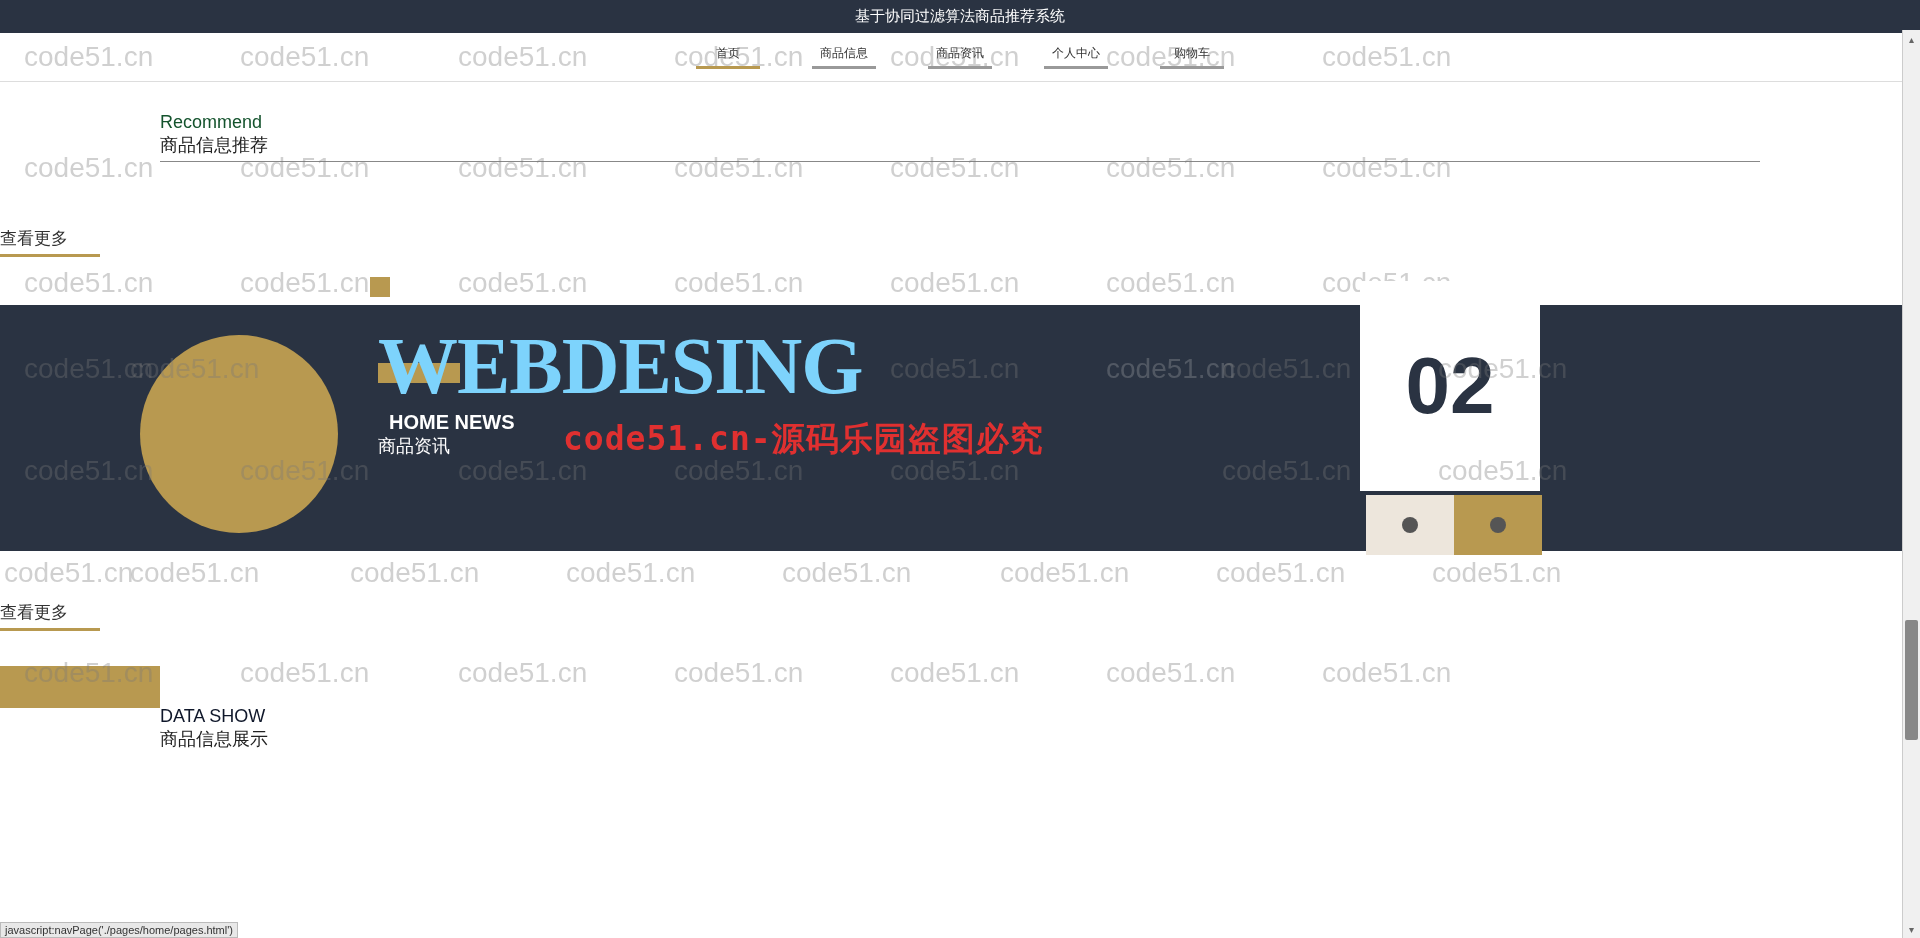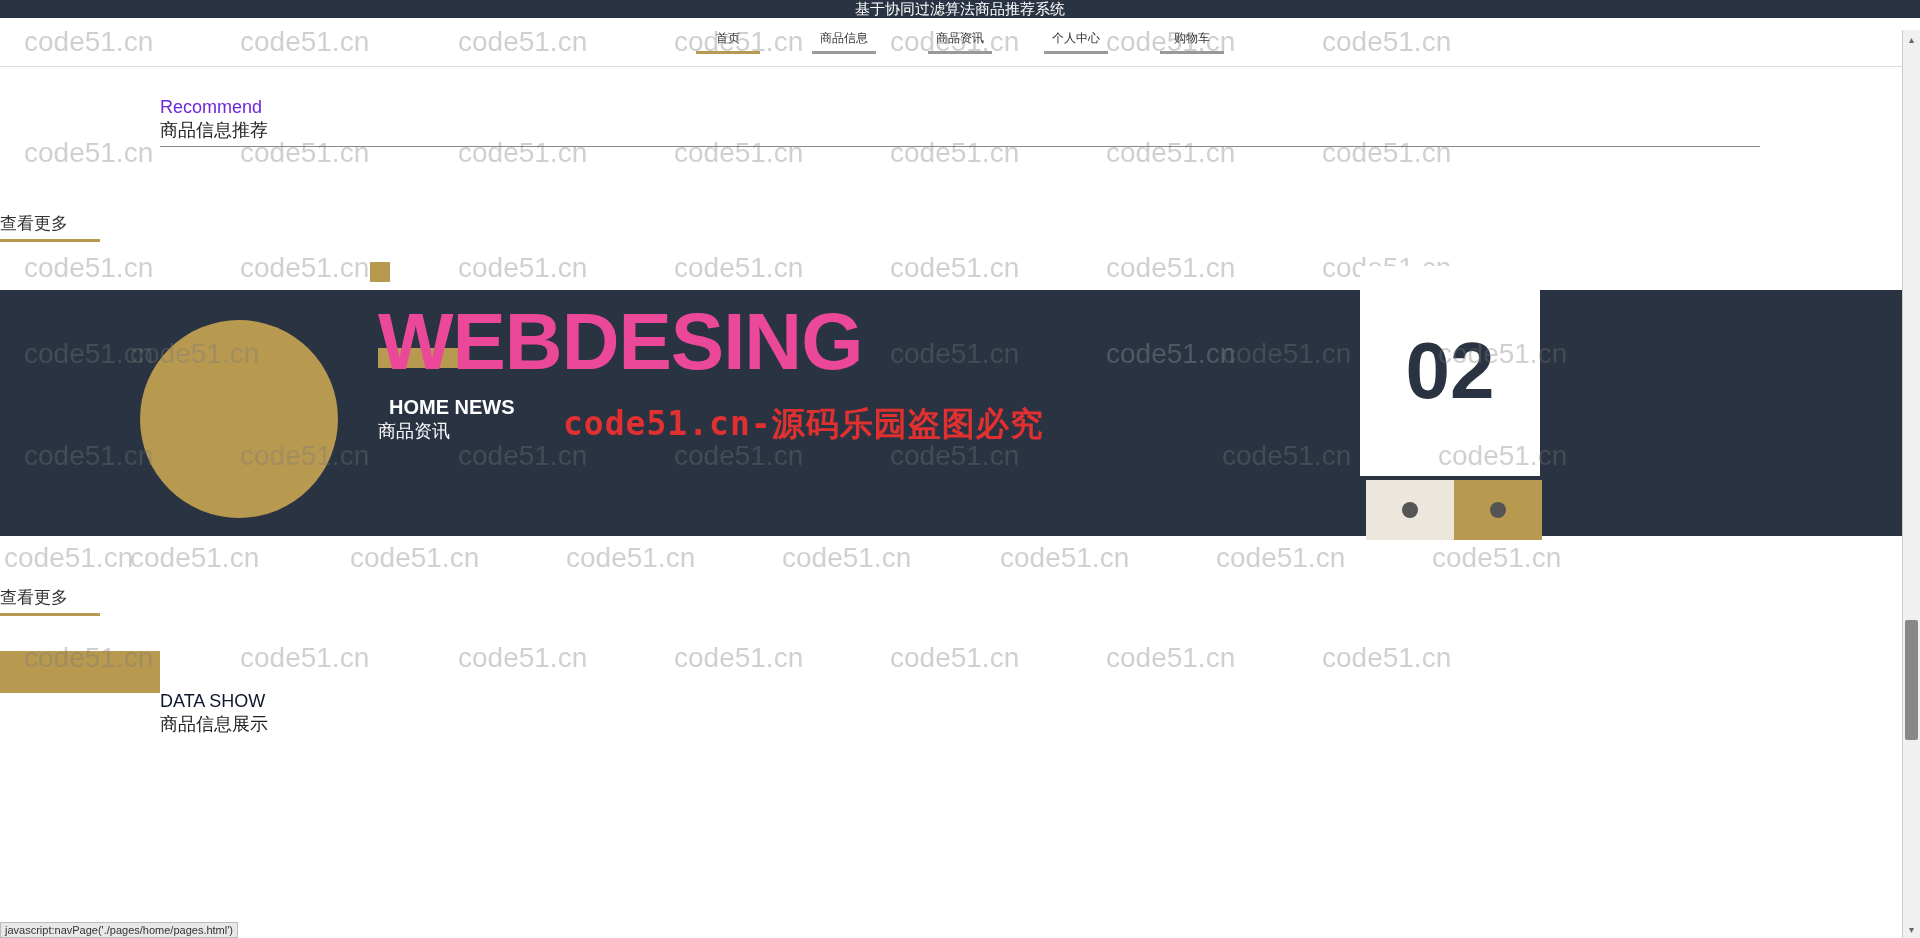--- a/index.html
+++ b/index.html
@@ -1,38 +1,38 @@
 <!DOCTYPE html>
 <html><head>
   <meta charset="utf-8">
   <style>
     * { margin: 0; padding: 0; box-sizing: border-box; }
     body { font-family: "Microsoft YaHei", Arial, sans-serif; background: #fff; width: 1920px; }
     
-    .header-bar { background: #2a3342; height: 18px; display: flex; align-items: center; justify-content: center; }
+    .header-bar { background: #2a3342; height: 33px; display: flex; align-items: center; justify-content: center; }
     .header-title { color: #fff; font-size: 15px; }
     
     .nav { background: #fff; padding: 12px 0; display: flex; justify-content: center; gap: 52px; border-bottom: 1px solid #ddd; }
     .nav-item { color: #333; font-size: 12px; text-decoration: none; cursor: pointer; padding-bottom: 4px; border-bottom: 3px solid #999; min-width: 64px; text-align: center; }
     .nav-item.active { border-bottom-color: #b89950; color: #333; }
     
     .content { padding: 0 160px; }
     
     .section-header { margin-top: 30px; border-bottom: 1px solid #888; padding-bottom: 4px; }
-    .section-header .en { font-size: 18px; color: #6d28d9; }
+    .section-header .en { font-size: 18px; color: #14532d; }
     .section-header .cn { font-size: 18px; color: #222; }
     
     .view-more { margin: 65px 0 20px; }
     .view-more span { font-size: 17px; color: #333; padding-bottom: 4px; border-bottom: 3px solid #b89950; display: inline-block; min-width: 100px; }
     
     .gold-square { width: 20px; height: 20px; background: #b89950; margin-left: 370px; margin-bottom: 8px; }
     
     .banner { background: #2a3342; height: 246px; position: relative; overflow: visible; }
     .banner-circle { width: 198px; height: 198px; background: #b89950; border-radius: 50%; position: absolute; left: 140px; top: 30px; }
-    .banner-title { position: absolute; left: 378px; top: 6px; color: #ec4899; font-size: 80px; font-weight: 900; letter-spacing: -1px; }
+    .banner-title { position: absolute; left: 378px; top: 16px; color: #7dd3fc; font-size: 80px; font-weight: 900; letter-spacing: -1px; font-family: Liberation Serif, serif; }
     .gold-bar { position: absolute; left: 378px; top: 58px; width: 82px; height: 20px; background: #b89950; }
     .banner-sub { position: absolute; left: 378px; top: 106px; }
     .banner-sub-en { color: #fff; font-size: 20px; font-weight: 600; margin-left: 11px; }
     .banner-sub-cn { color: #fff; font-size: 18px; }
     .banner-count { position: absolute; right: 380px; top: -24px; background: #fff; width: 180px; height: 210px; display: flex; align-items: center; justify-content: center; color: #2a3342; font-size: 80px; font-weight: 900; }
     .banner-right { position: absolute; right: 378px; bottom: -4px; display: flex; }
     .dot-box { width: 88px; height: 60px; display: flex; align-items: center; justify-content: center; }
     .dot-box.light { background: #ede6dc; }
     .dot-box.gold { background: #b89950; }
     .dot { width: 16px; height: 16px; background: #555; border-radius: 50%; }

